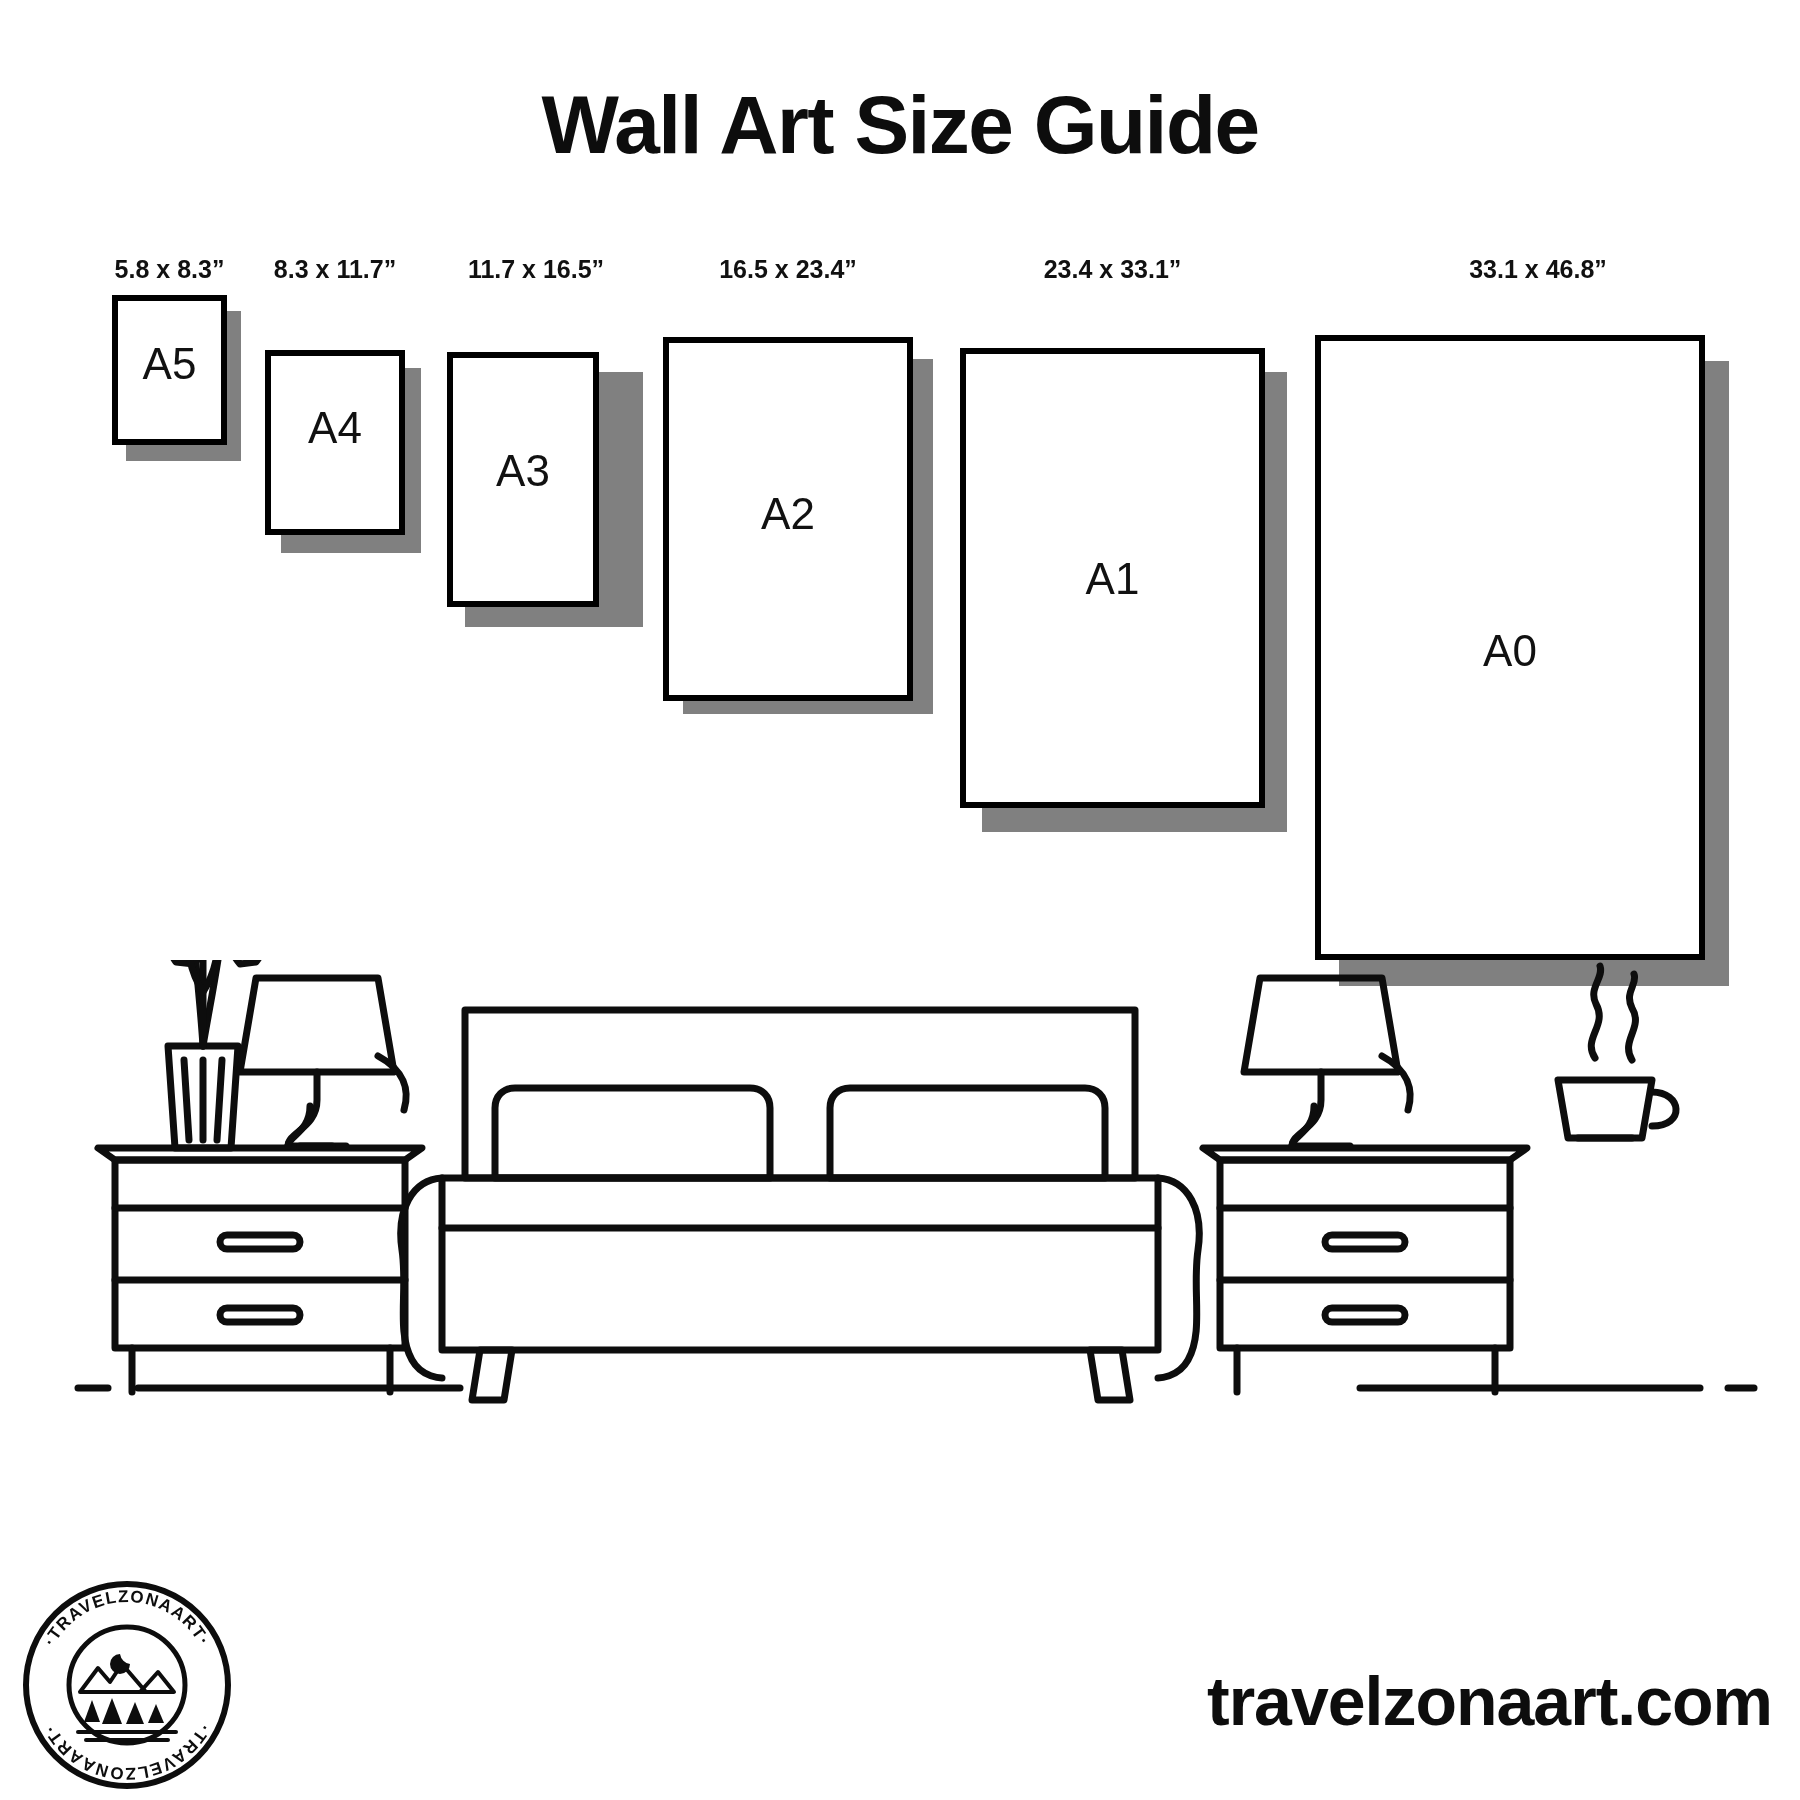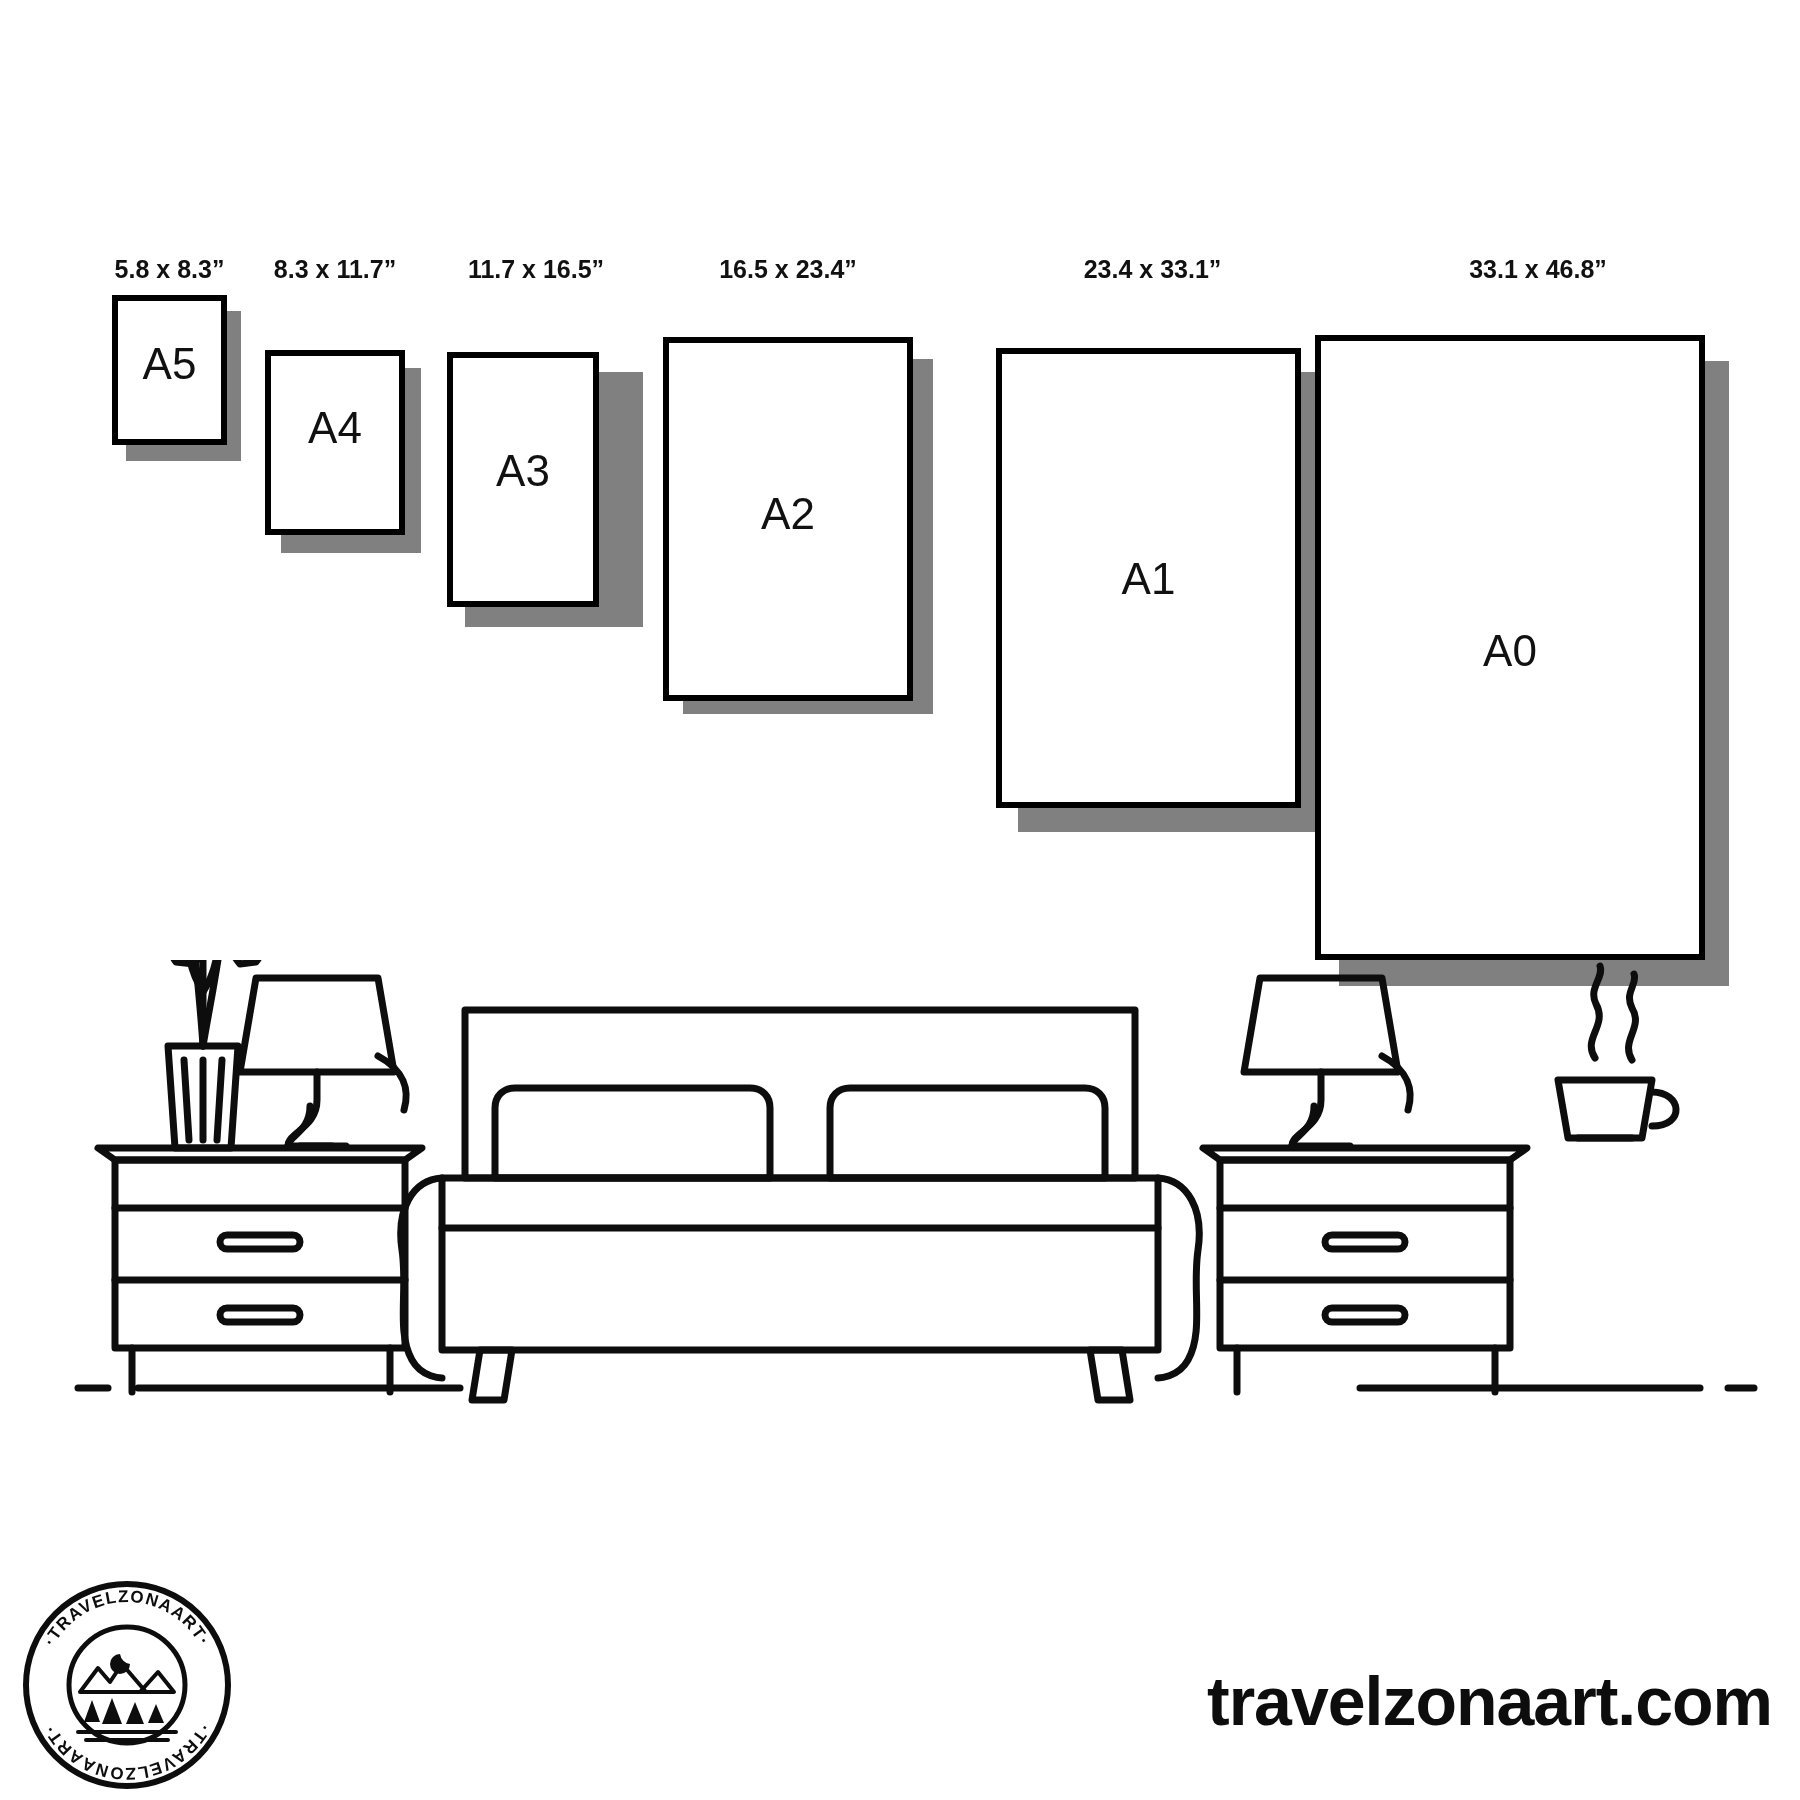--- a/index.html
+++ b/index.html
@@ -103,20 +103,21 @@
     letter-spacing: -1px;
     color: #0d0d0d;
     white-space: nowrap;
   }
 </style>
 </head>
 <body>
 
 <div id="stage">
 
+  <div id="title">Wall Art Size Guide</div>
 
   <div id="frames">
 
     <div class="frame-group" style="left:95px; top:295px; width:115px; height:150px;margin-left:17px;">
       <div class="frame-caption" style="top:-40px;">5.8 x 8.3”</div>
       <div class="frame-shadow" style="left:14px; top:16px; width:115px; height:150px;"></div>
       <div class="frame-box" style="left:0; top:0; width:115px; height:150px;">
         <div class="frame-label" style="top:38px;">A5</div>
       </div>
     </div>
@@ -139,21 +140,21 @@
     </div>
 
     <div class="frame-group" style="left:663px; top:337px; width:250px; height:355px;">
       <div class="frame-caption" style="top:-82px;">16.5 x 23.4”</div>
       <div class="frame-shadow" style="left:20px; top:22px; width:250px; height:355px;"></div>
       <div class="frame-box" style="left:0; top:0; width:250px; height:364px;">
         <div class="frame-label" style="top:146px;">A2</div>
       </div>
     </div>
 
-    <div class="frame-group" style="left:996px; top:348px; width:305px; height:544px;padding-left:8px;">
+    <div class="frame-group" style="left:960px; top:348px; width:305px; height:544px;">
       <div class="frame-caption" style="top:-93px;">23.4 x 33.1”</div>
       <div class="frame-shadow" style="left:22px; top:24px; width:305px; height:460px;"></div>
       <div class="frame-box" style="left:0; top:0; width:305px; height:460px;">
         <div class="frame-label" style="top:200px;">A1</div>
       </div>
     </div>
 
     <div class="frame-group" style="left:1315px; top:335px; width:446px; height:625px;">
       <div class="frame-caption" style="top:-80px;">33.1 x 46.8”</div>
       <div class="frame-shadow" style="left:24px; top:26px; width:390px; height:625px;"></div>

